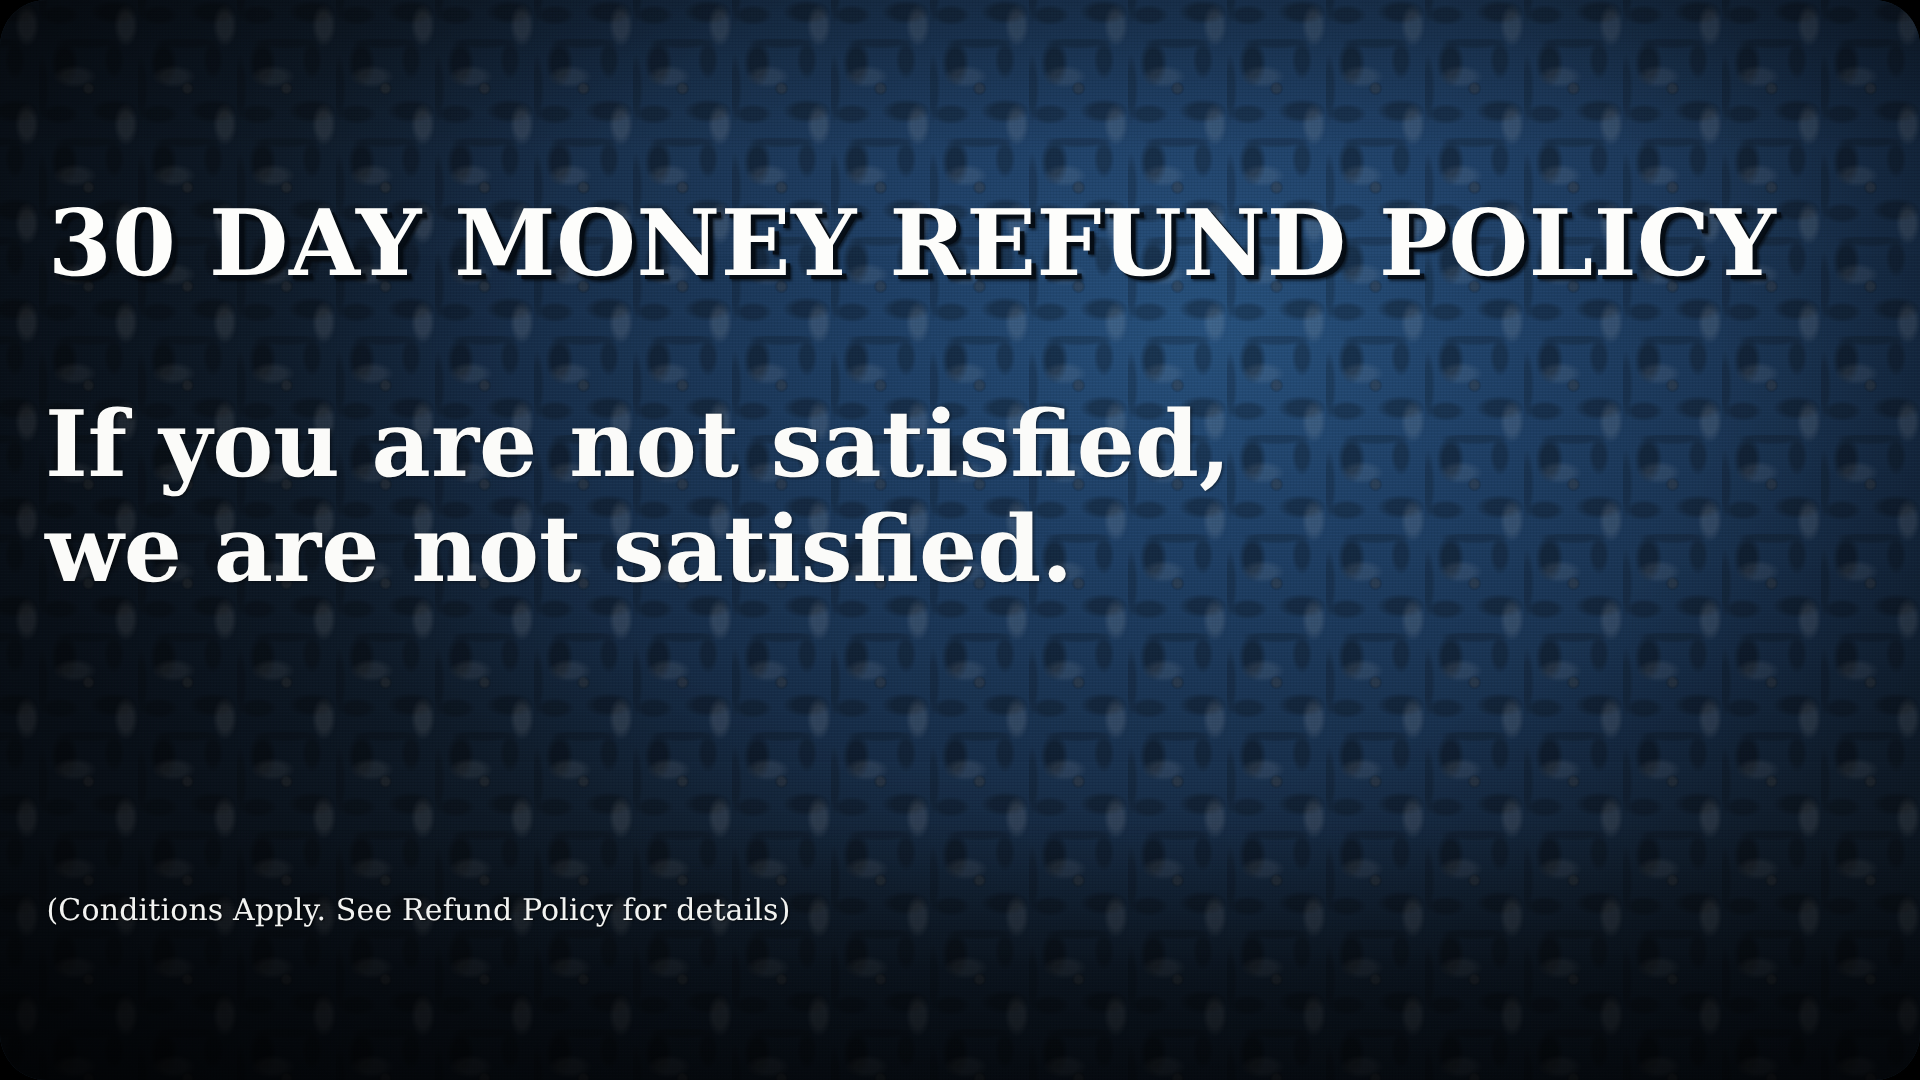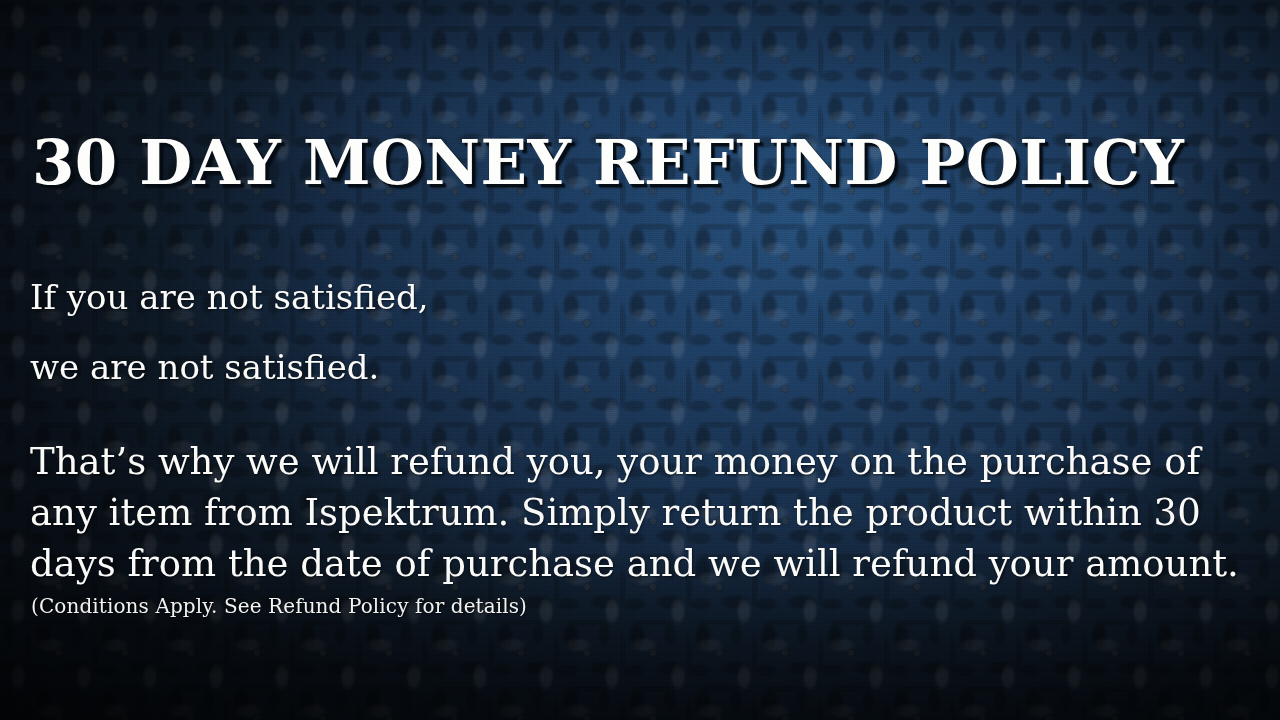--- a/index.html
+++ b/index.html
@@ -7,20 +7,21 @@
     padding: 0;
     background: #000;
   }
   #slide {
     position: relative;
     width: 1280px;
     height: 720px;
     overflow: hidden;
     background-color: #13202c;
     font-family: "DejaVu Serif", serif;
+    border-radius: 31px;
   }
 
   
   .bg-base {
     position: absolute;
     inset: 0;
     background:
       radial-gradient(ellipse 820px 560px at 63% 30%,
          #27527f 0%,
          #1f4168 26%,
@@ -102,22 +103,22 @@
   }
 
   .lead {
     position: absolute;
     left: 30px;
     top: 262px;
     width: 1220px;
   }
   .lead-line {
     font-family: "DejaVu Serif", serif;
-    font-weight: 400;
-    font-size: 34px;
+    font-weight: 700;
+    font-size: 61px;
     line-height: 70px;
     color: #fbfbf9;
     white-space: nowrap;
     text-shadow: 1px 1px 2px rgba(0,0,0,.45);
   }
 
   .body-para {
     position: absolute;
     left: 30px;
     top: 399px;
@@ -156,18 +157,17 @@
 
   <div class="content">
 
     <h1 class="slide-title">30 DAY MONEY REFUND POLICY</h1>
 
     <div class="lead">
       <div class="lead-line">If you are not satisfied,</div>
       <div class="lead-line">we are not satisfied.</div>
     </div>
 
-    <p class="body-para">That’s why we will refund you, your money on the purchase of any item from Ispektrum. Simply return the product within 30 days from the date of purchase and we will refund your amount.</p>
 
     <div class="fineprint">(Conditions Apply. See Refund Policy for details)</div>
 
   </div>
 </div>
 
 </body></html>

